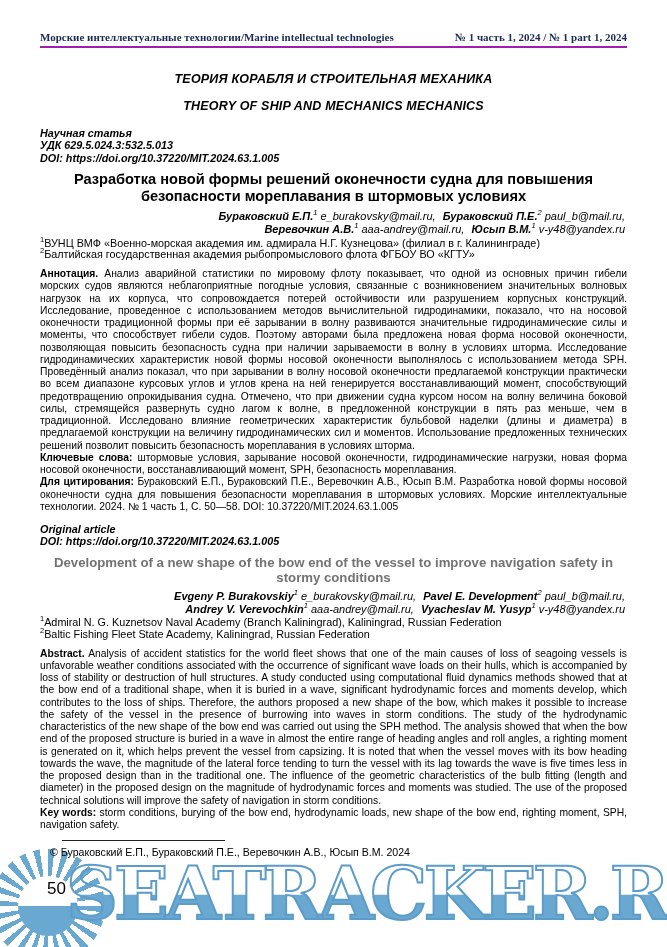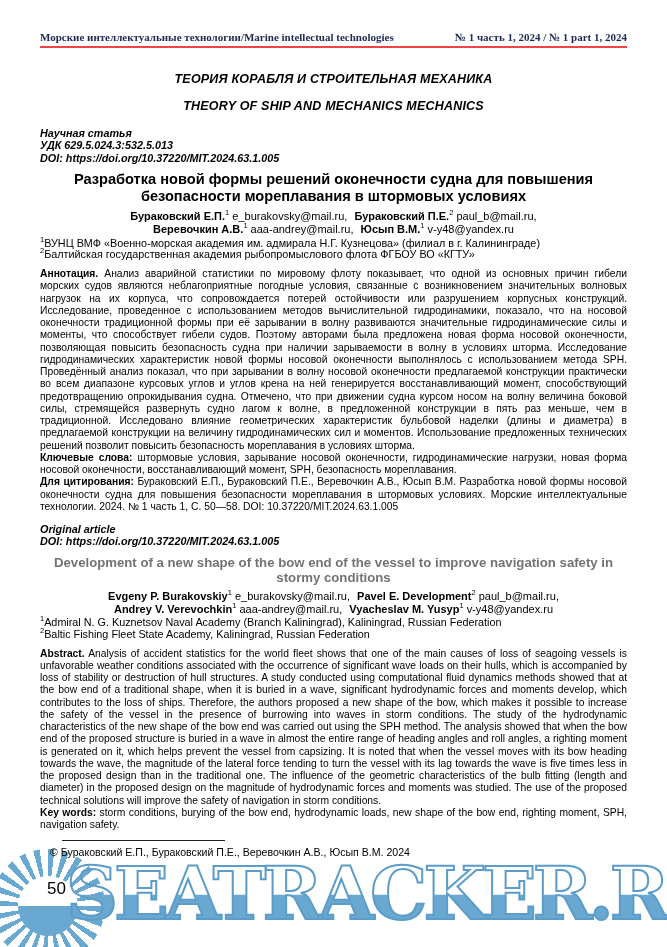--- a/index.html
+++ b/index.html
@@ -4,36 +4,36 @@
 <style>
   html,body{margin:0;padding:0;background:#e8e8e8;}
   .page{
     position:relative;width:667px;height:947px;margin:0 auto;background:#ffffff;
     font-family:"Liberation Sans",sans-serif;color:#111;overflow:hidden;
   }
   .content{padding:0 40px;}
   
   .journal-header{
     display:flex;justify-content:space-between;align-items:baseline;
-    margin-top:31px;padding-bottom:3px;border-bottom:2px solid #ef4444;
+    margin-top:31px;padding-bottom:3px;border-bottom:2px solid #a21caf;
     font-family:"Liberation Serif",serif;font-weight:bold;font-size:11px;color:#1c2a55;
   }
   
   .sec-heading{font-weight:bold;font-style:italic;font-size:12.5px;text-align:center;letter-spacing:.2px;color:#000;}
   .sec-heading.ru{margin-top:24px;}
   .sec-heading.en{margin-top:13px;}
   
   .meta{font-style:italic;font-weight:bold;font-size:10.8px;line-height:12.4px;color:#000;}
   .meta.ru{margin-top:14px;}
   .meta.en{margin-top:10px;}
   
   .article-title-ru{font-weight:bold;font-size:14.6px;line-height:17px;text-align:center;max-width:545px;margin:7px auto 5px;color:#000;}
   .article-title-en{font-weight:bold;font-size:13.2px;line-height:15.5px;text-align:center;max-width:575px;margin:7px auto 4px;color:#737373;}
   
-  .authors-line{text-align:center;font-size:11px;line-height:12.8px;color:#000;}
+  .authors-line{text-align:right;font-size:11px;line-height:12.8px;color:#000;font-style:italic;}
   .authors-line .author b{font-weight:bold;}
   .authors-line sup,.affil sup{font-size:7.5px;vertical-align:super;line-height:0;}
   .author{margin:0 2px;}
   .affil{font-size:10.8px;line-height:11.6px;text-align:left;color:#000;}
   .affils{margin-top:2px;}
   
   .para{font-size:10.3px;line-height:12.25px;text-align:justify;margin:0;color:#000;}
   .para .lead{font-weight:bold;}
   .abstract-block{margin-top:7px;}
   

